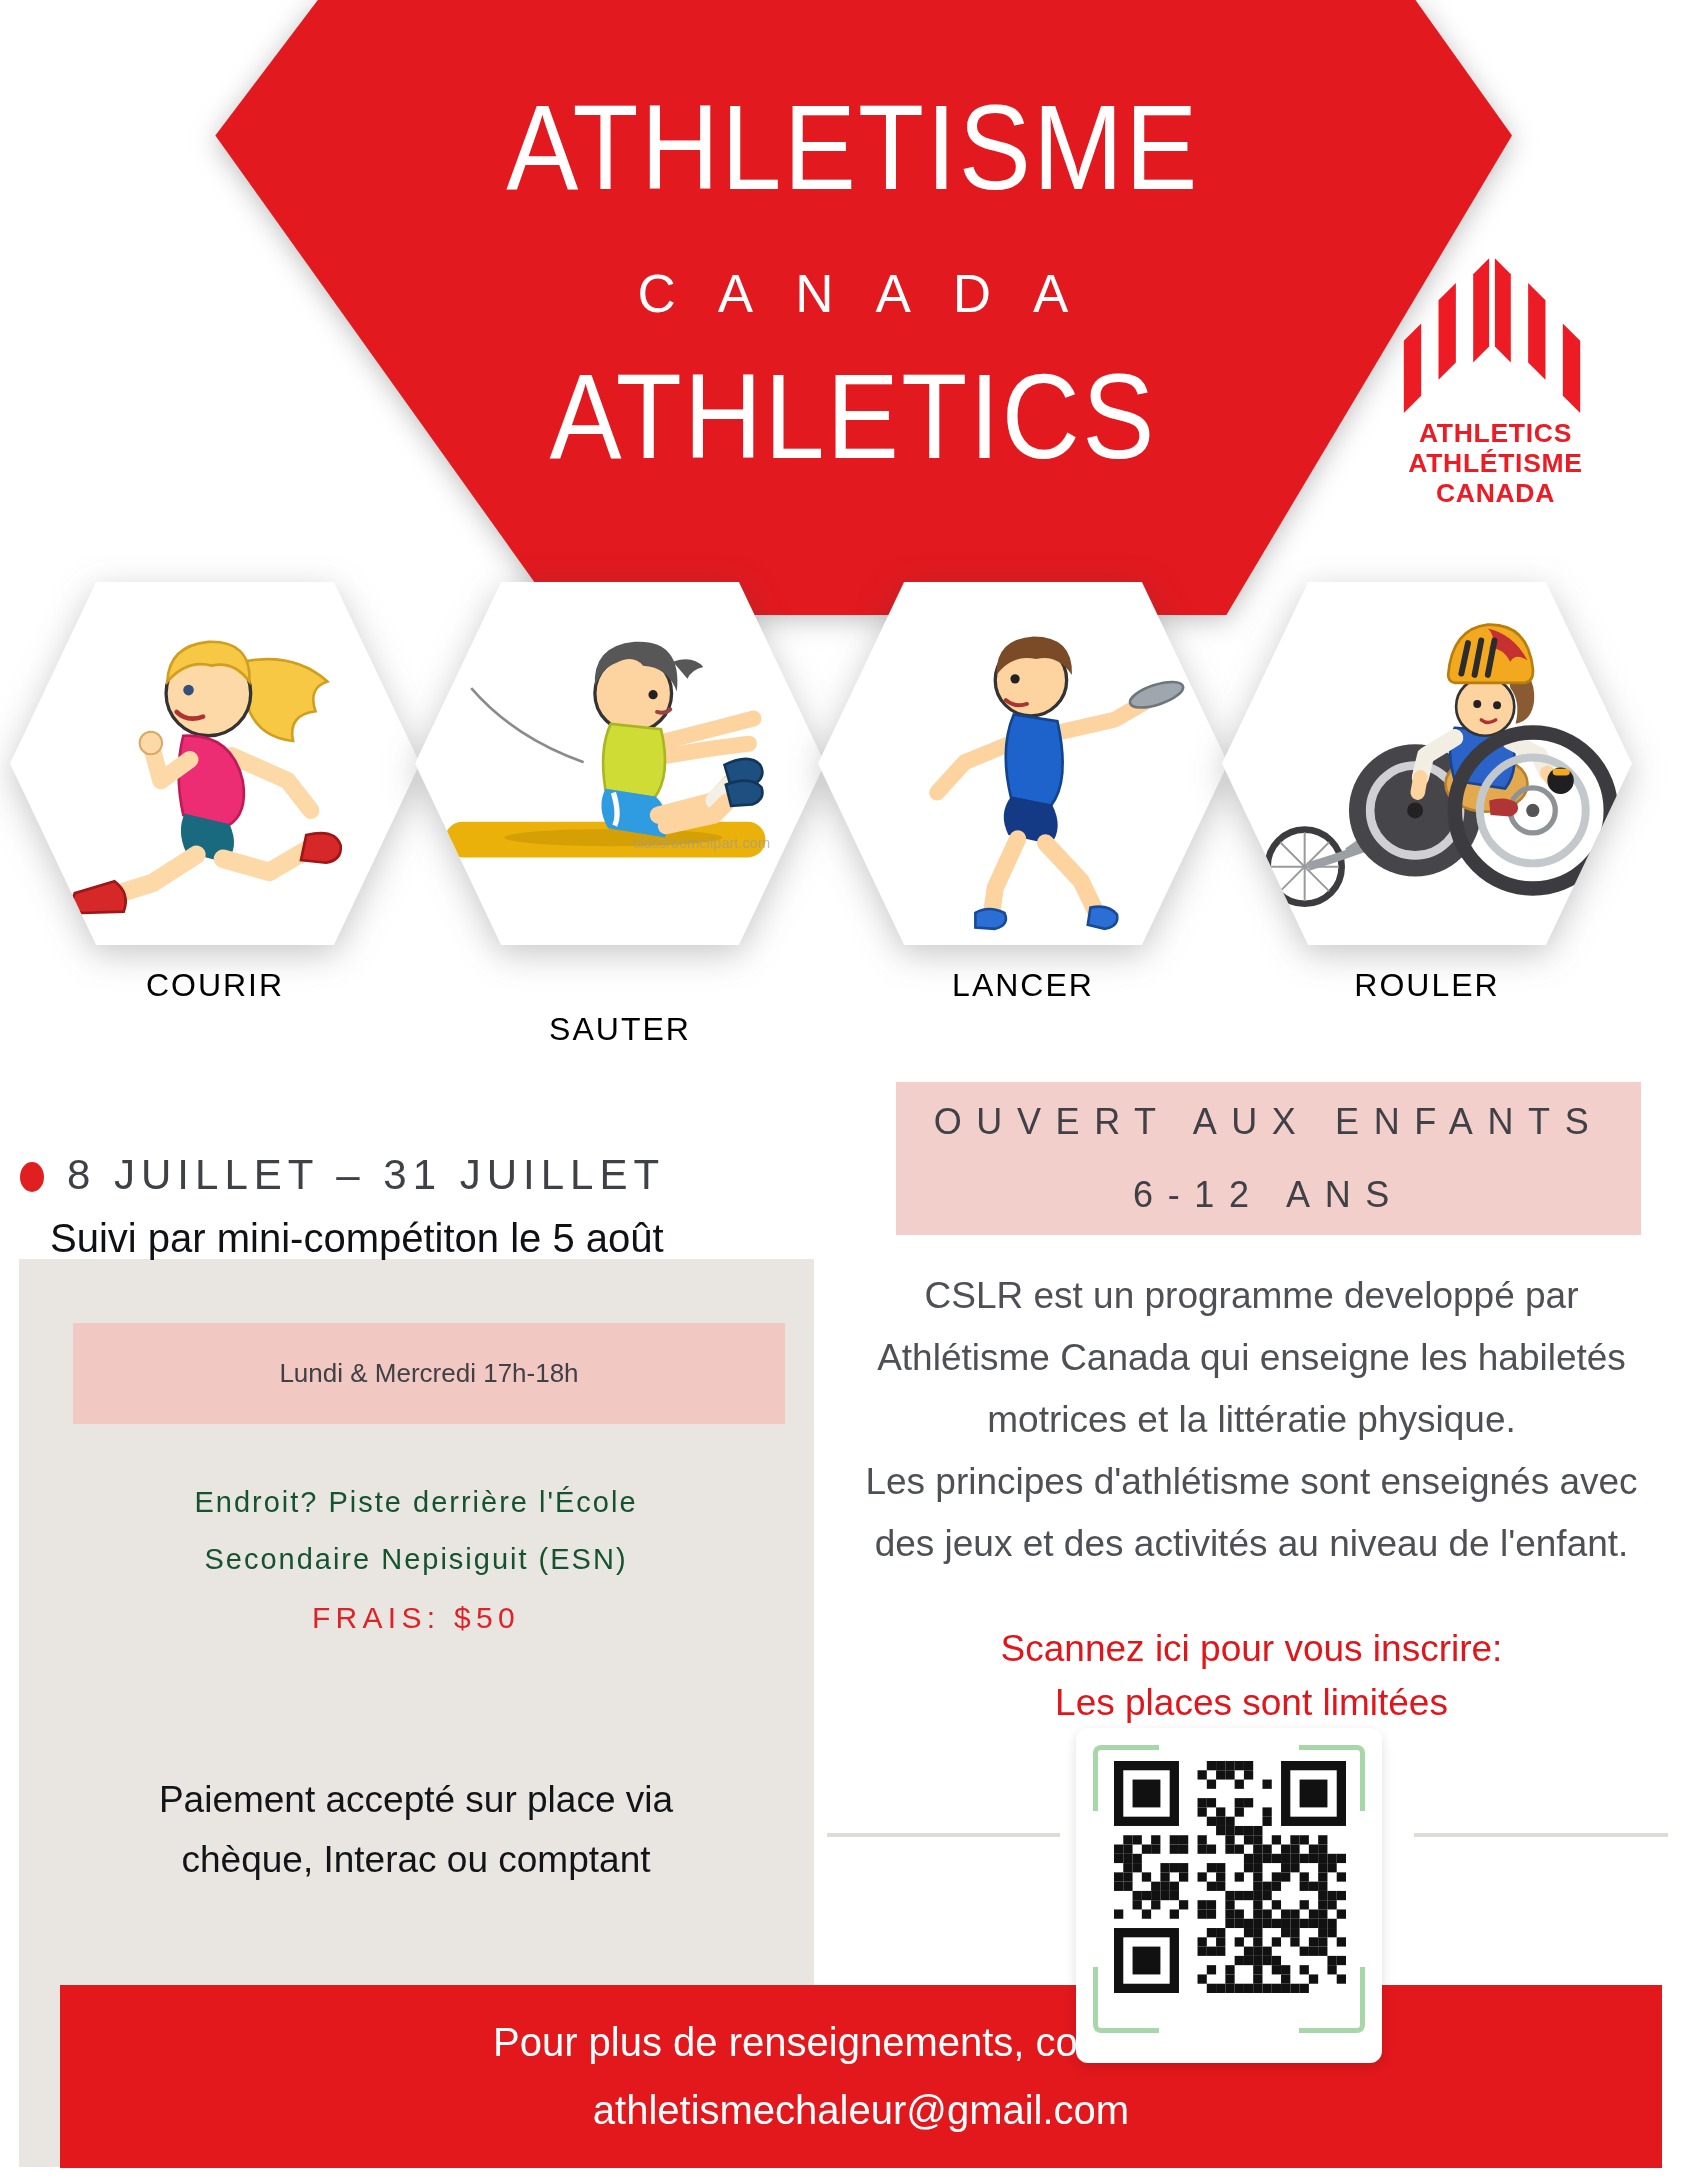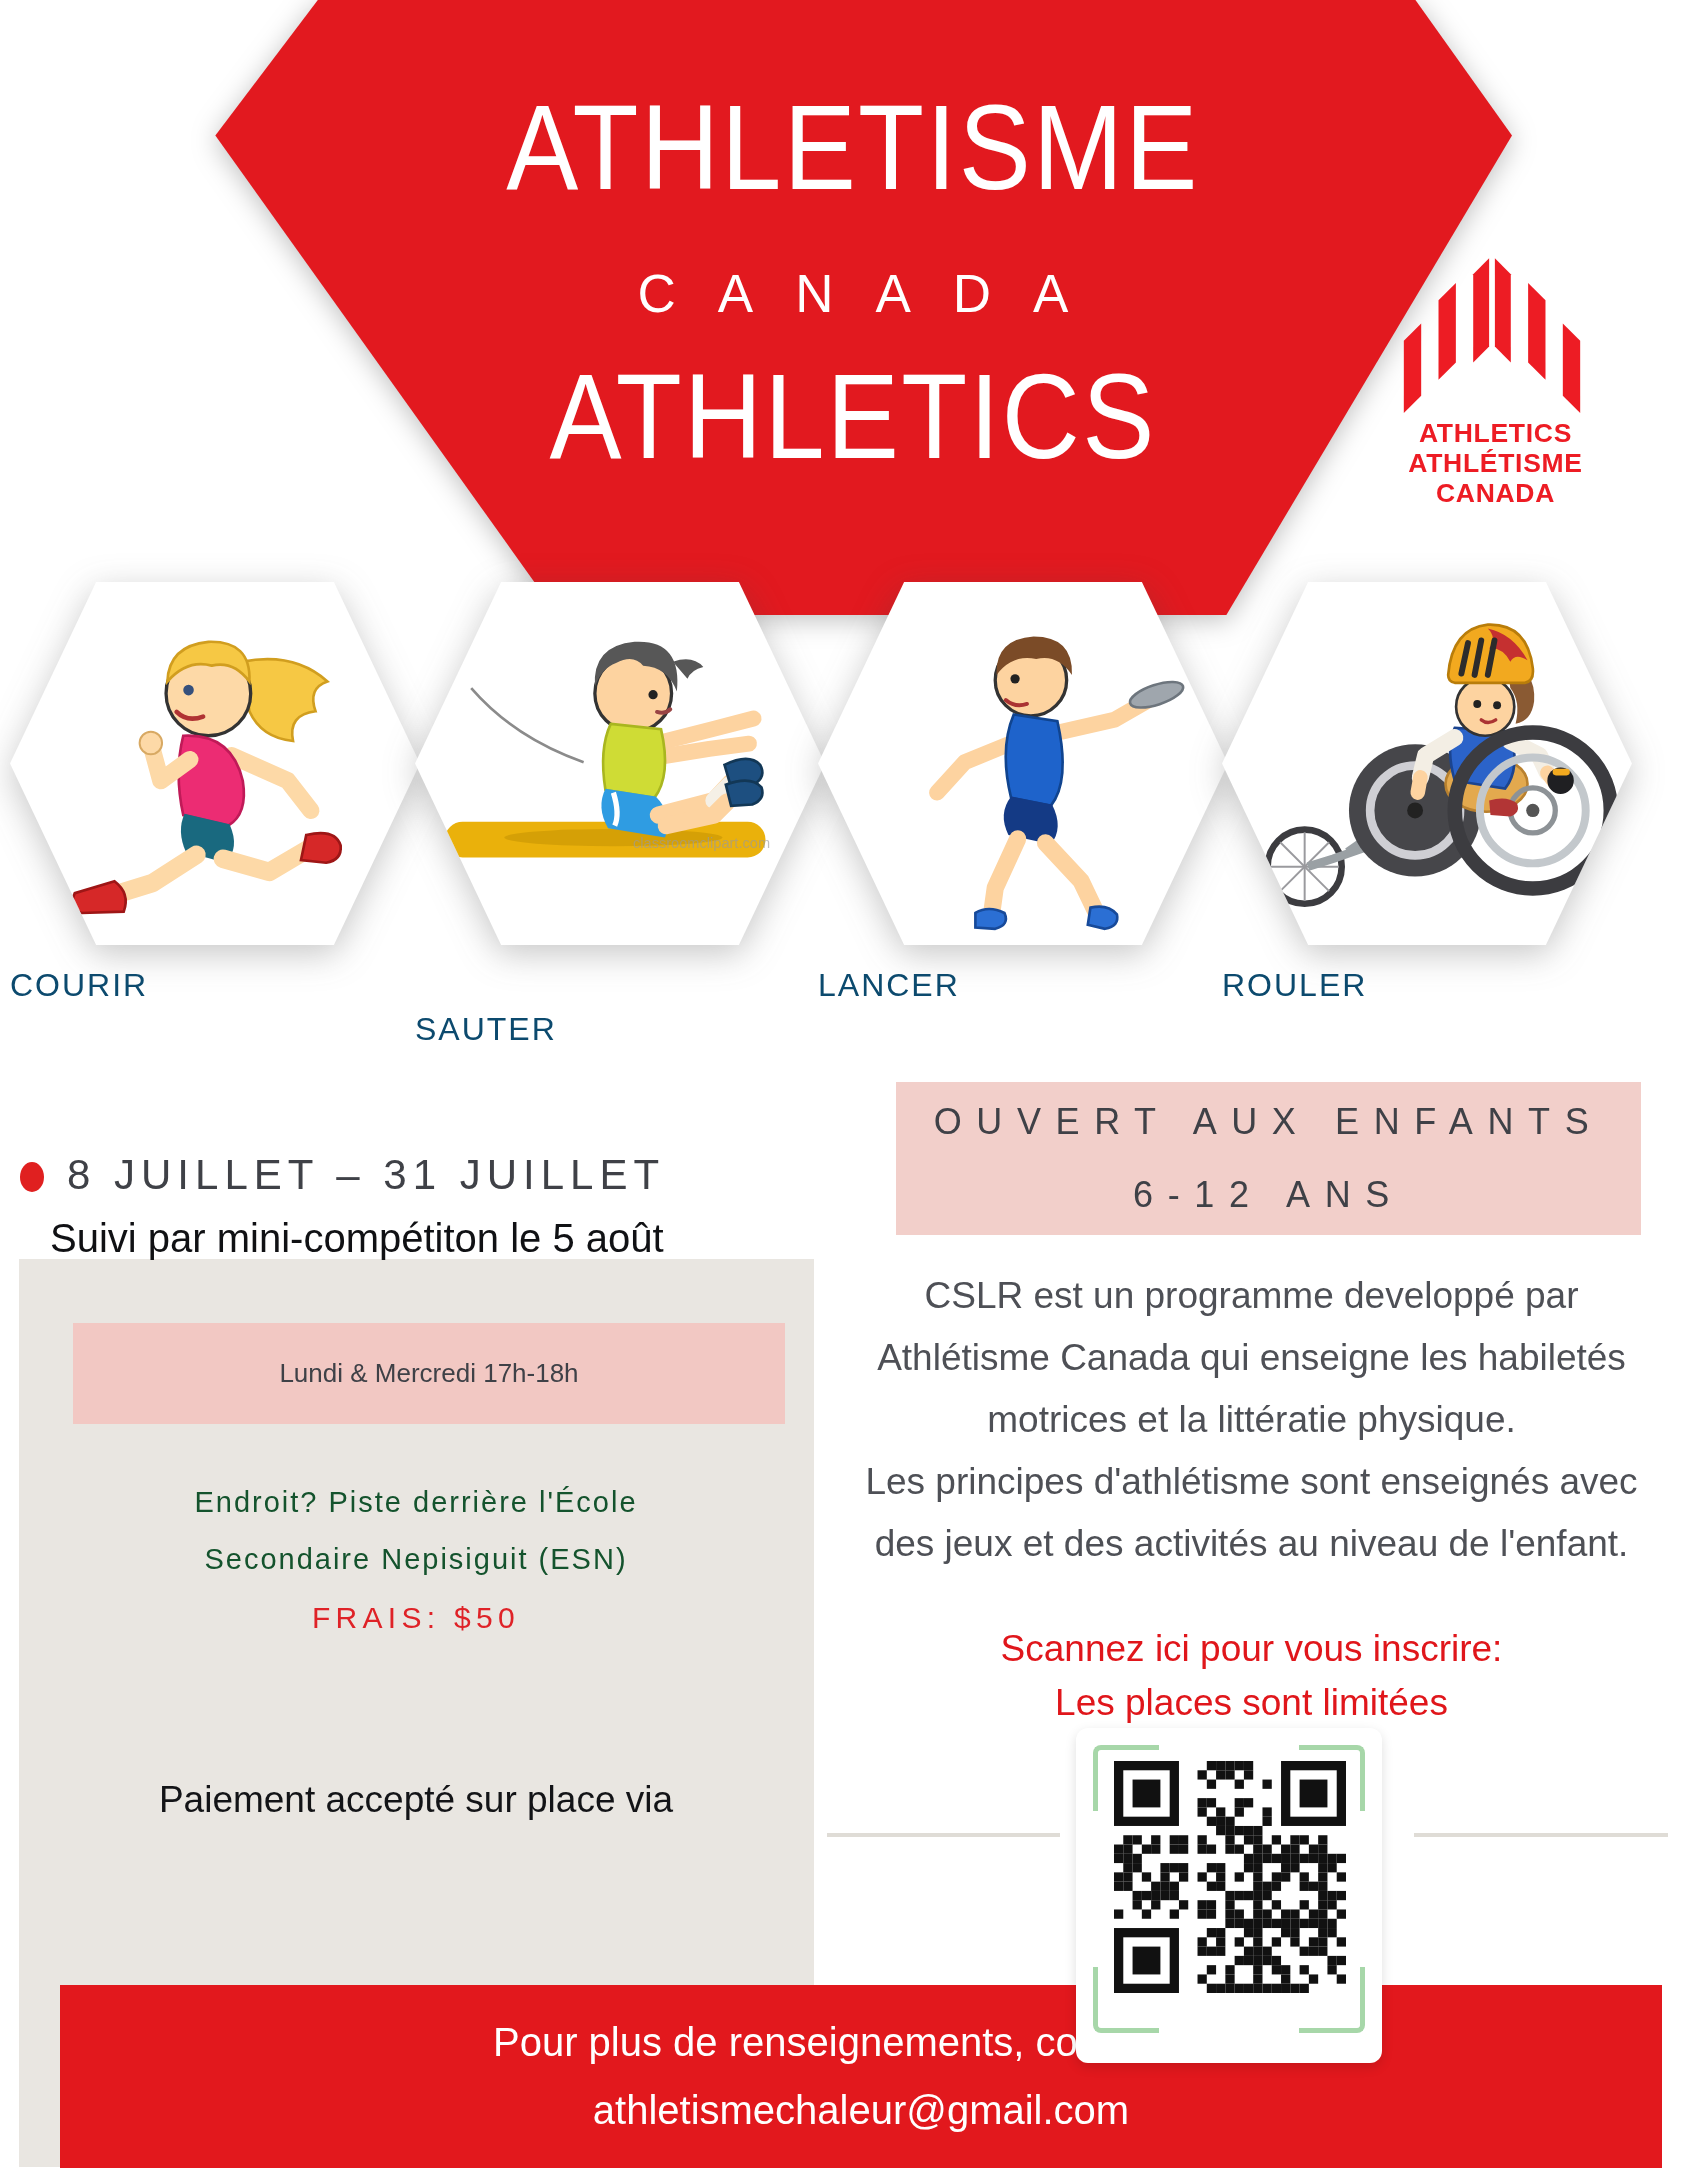--- a/index.html
+++ b/index.html
@@ -22,22 +22,22 @@
   .logo-text{position:absolute;left:0;top:167px;width:291px;text-align:center;
              color:#ed1c24;font-weight:bold;font-size:26.5px;line-height:30px;letter-spacing:0.7px;}
 
   
   .hex-wrap{position:absolute;width:410px;height:363px;
             filter:drop-shadow(0 9.3px 17px rgba(70,70,70,.30));}
   .hex{width:100%;height:100%;background:#fff;
        clip-path:polygon(0% 50%,21% 0%,79% 0%,100% 50%,79% 100%,21% 100%);
        position:relative;overflow:hidden;}
   .hex svg{position:absolute;left:0;top:0;width:100%;height:100%;}
-  .hex-label{position:absolute;width:410px;top:967px;
-             font-size:32px;letter-spacing:2px;color:#0c4a6e;}
+  .hex-label{position:absolute;width:410px;text-align:center;top:967px;
+             font-size:32px;letter-spacing:2px;color:#000000;}
   .watermark{position:absolute;left:218px;top:253px;font-size:14.6px;color:#9b9b9b;opacity:.65;}
 
   
   .eligibility{position:absolute;left:896px;top:1070px;width:745px;height:153px;background:#f2cfca;
                display:flex;flex-direction:column;align-items:center;justify-content:center;gap:31px;
                color:#3f4147;margin-top:12px;}
   .eligibility .l1{font-size:36px;letter-spacing:14.6px;}
   .eligibility .l2{font-size:36px;letter-spacing:14.6px;}
 
   
@@ -246,20 +246,21 @@
 
   <div class="location">
     <div>Endroit? Piste derrière l'École</div>
     <div>Secondaire Nepisiguit (ESN)</div>
   </div>
 
   <div class="fees">FRAIS: $50</div>
 
   <div class="payment">
     <div>Paiement accepté sur place via</div>
+    <div>chèque, Interac ou comptant</div>
   </div>
 
   <div class="description">
     <div>CSLR est un programme developpé par</div>
     <div>Athlétisme Canada qui enseigne les habiletés</div>
     <div>motrices et la littératie physique.</div>
     <div>Les principes d'athlétisme sont enseignés avec</div>
     <div>des jeux et des activités au niveau de l'enfant.</div>
   </div>
 

